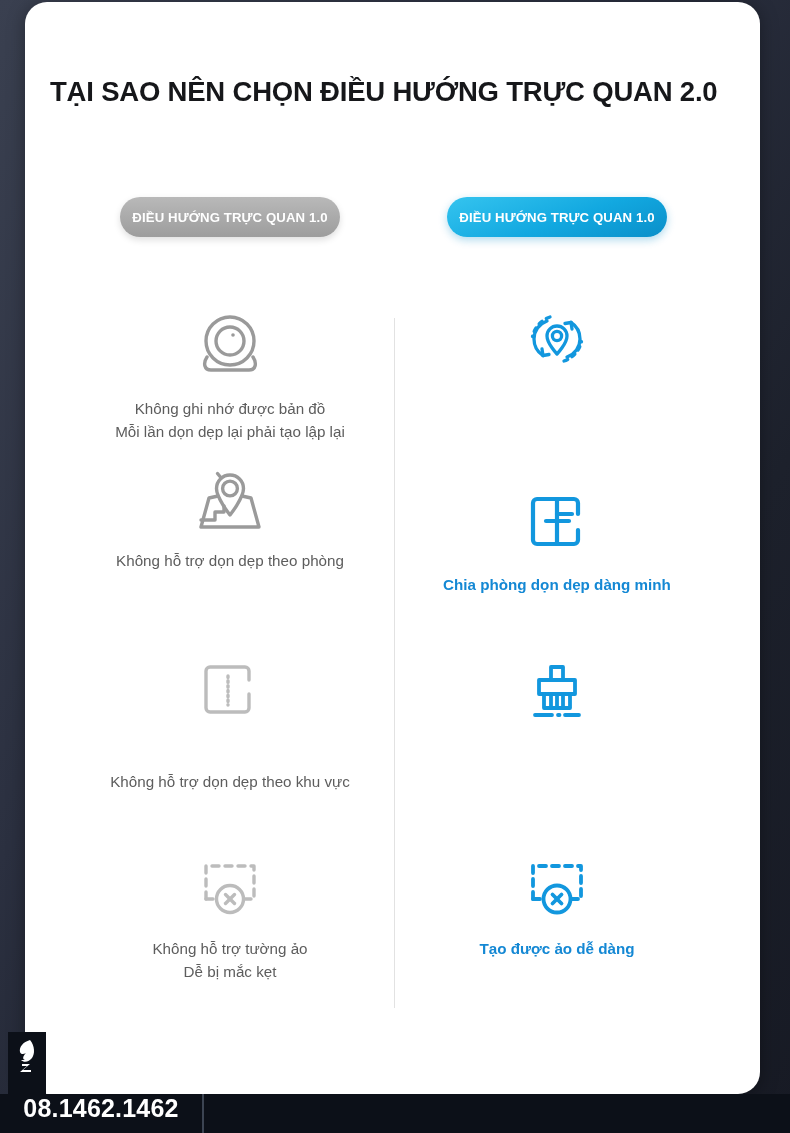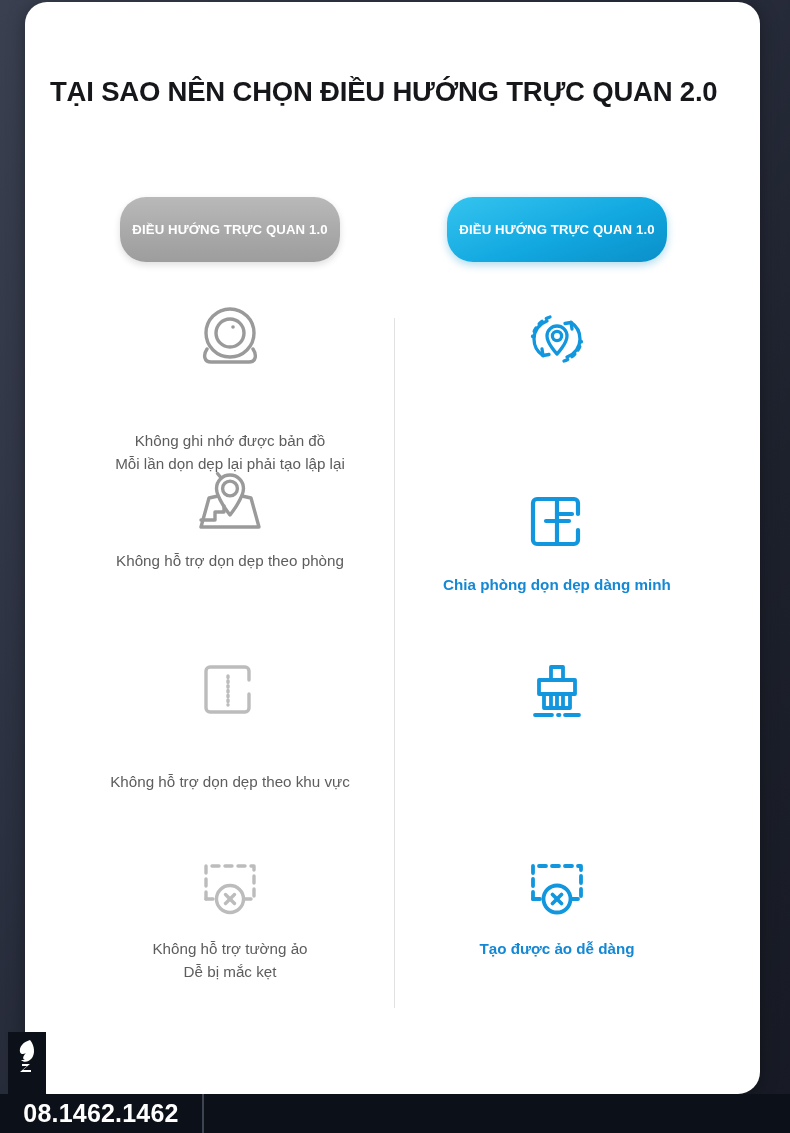--- a/index.html
+++ b/index.html
@@ -32,21 +32,21 @@
     font-size:27.5px;
     font-weight:bold;
     letter-spacing:-0.2px;
     color:#16171a;
     white-space:nowrap;
   }
 
   
   .pill {
     position:absolute;
-    height:65px;
+    height:40px;
     border-radius:26px;
     display:flex; align-items:center; justify-content:center;
     font-size:13.2px;
     font-weight:bold;
     letter-spacing:.1px;
     color:#ffffff;
     white-space:nowrap;
   }
   #pill-old {
     left:95px; top:195px; width:220px;
@@ -95,21 +95,21 @@
   #bottom-bar {
     position:absolute;
     left:0; top:1094px;
     width:790px; height:39px;
     background:#0c1018;
   }
   #phone-cell {
     position:absolute;
     left:0; top:1094px;
     width:204px; height:39px;
-    display:flex; align-items:center; justify-content:center;
+    display:flex; justify-content:center;
     border-right:2px solid #3c4452;
   }
   #phone-number {
     color:#ffffff;
     font-size:25px;
     font-weight:bold;
     letter-spacing:.2px;
   }
   #logo-box {
     position:absolute;
@@ -126,21 +126,21 @@
 
 <div id="card">
 
   <div id="page-title">TẠI SAO NÊN CHỌN ĐIỀU HƯỚNG TRỰC QUAN 2.0</div>
 
   <div id="pill-old" class="pill">ĐIỀU HƯỚNG TRỰC QUAN 1.0</div>
   <div id="pill-new" class="pill">ĐIỀU HƯỚNG TRỰC QUAN 1.0</div>
 
   <div id="divider"></div>
 
-  <div class="feat feat-old" style="top:300px;gap:40px;">
+  <div class="feat feat-old" style="top:308px;">
     <div class="icon-wrap">
       <svg width="74" height="70" viewBox="0 0 74 70" fill="none" stroke="#9a9a9a" stroke-width="3.4" stroke-linecap="round" stroke-linejoin="round">
         <circle cx="37" cy="29" r="24"></circle>
         <circle cx="37" cy="29" r="14"></circle>
         <circle cx="40" cy="23" r="1.8" fill="#9a9a9a" stroke="none"></circle>
         <path d="M14 45 C10 51 11 58 18 58 L56 58 C63 58 64 51 60 45"></path>
       </svg>
     </div>
     <div class="feat-label">Không ghi nhớ được bản đồ
 Mỗi lần dọn dẹp lại phải tạo lập lại</div>

